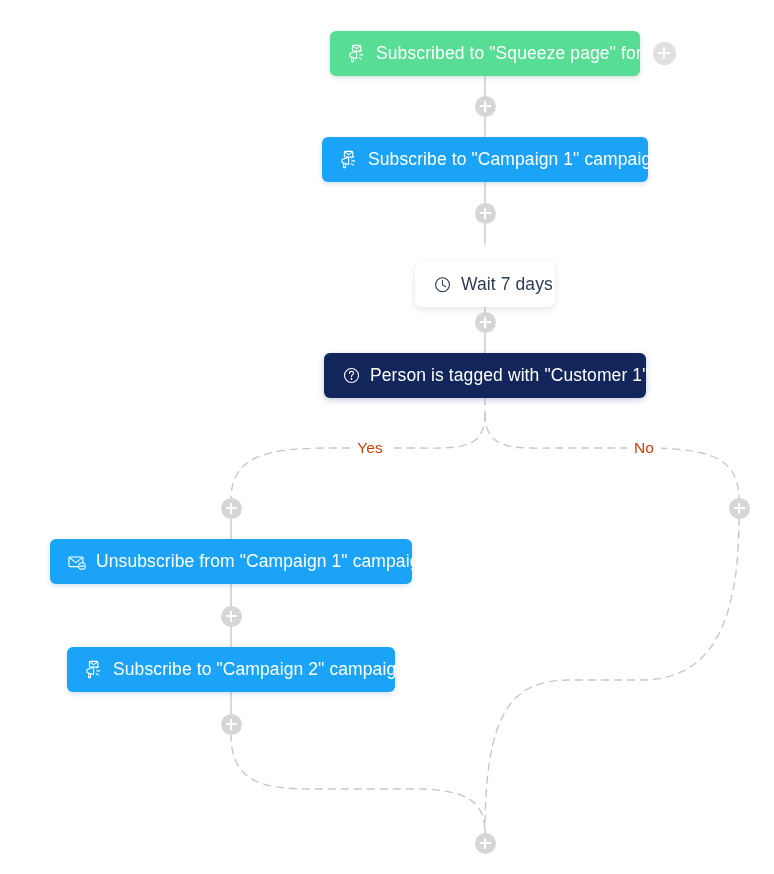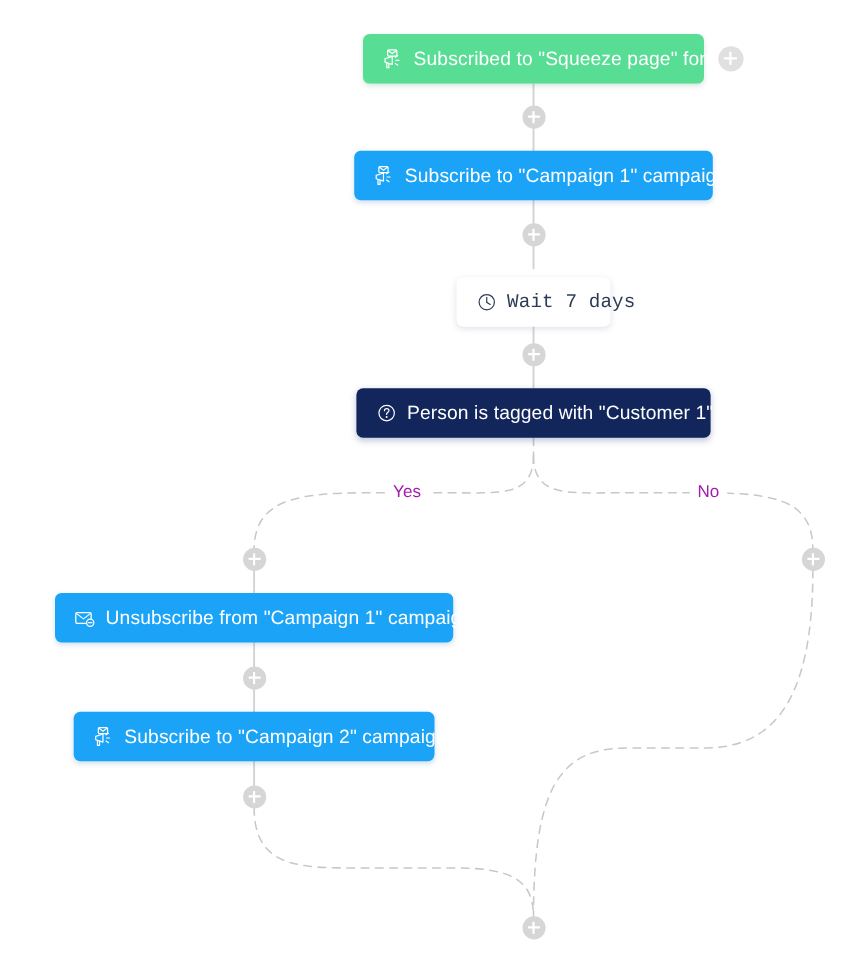--- a/index.html
+++ b/index.html
@@ -104,21 +104,21 @@
     background: #e0e0e0;
     width: 23px;
     height: 23px;
   }
   .plus.faint::before { left: 5.5px; top: 10.3px; width: 12px; }
   .plus.faint::after  { left: 10.3px; top: 5.5px; height: 12px; }
   
   .branch-label {
     position: absolute;
     font-size: 15.5px;
-    color: #a21caf;
+    color: #c2410c;
     background: #ffffff;
     padding: 0 7px;
     z-index: 6;
     white-space: nowrap;
   }
 </style>
 </head>
 <body>
 
 <div id="canvas">
@@ -158,21 +158,21 @@
         <rect x="5.4" y="1.4" width="8.4" height="5.6" rx="1" fill="none" stroke="#fff" stroke-width="1.1"></rect>
         <path d="M5.7 1.9 L9.6 4.7 L13.5 1.9" fill="none" stroke="#fff" stroke-width="1.05"></path>
         <path d="M3.0 9.4 L9.6 7.3 L9.6 14.6 L3.0 12.5 Z" fill="none" stroke="#fff" stroke-width="1.1" stroke-linejoin="round"></path>
         <path d="M4.6 12.9 L4.6 17.6 L6.5 17.6 L6.5 13.5" fill="none" stroke="#fff" stroke-width="1.1" stroke-linejoin="round"></path>
         <path d="M12.3 8.0 L14.6 6.6 M12.9 10.9 L15.6 10.9 M12.3 13.7 L14.6 15.1" stroke="#fff" stroke-width="1.1" stroke-linecap="round"></path>
       </svg>
     </span>
     <span class="nlabel">Subscribe to "Campaign 1" campaign</span>
   </div>
 
-  <div class="node white" style="left: 415px; top: 252px; width: 140px; font-family: Liberation Mono, monospace;">
+  <div class="node white" style="left: 415px; top: 262px; width: 140px;">
     <span class="nicon">
       <svg viewBox="0 0 20 20" width="19" height="19">
         <circle cx="10" cy="10.2" r="7.3" fill="none" stroke="#2d3c55" stroke-width="1.15"></circle>
         <path d="M10 5.6 L10 10.4 L13.3 12.4" fill="none" stroke="#2d3c55" stroke-width="1.15" stroke-linecap="round"></path>
       </svg>
     </span>
     <span class="nlabel">Wait 7 days</span>
   </div>
 
   <div class="node navy" style="left: 324px; top: 353px; width: 322px;">

